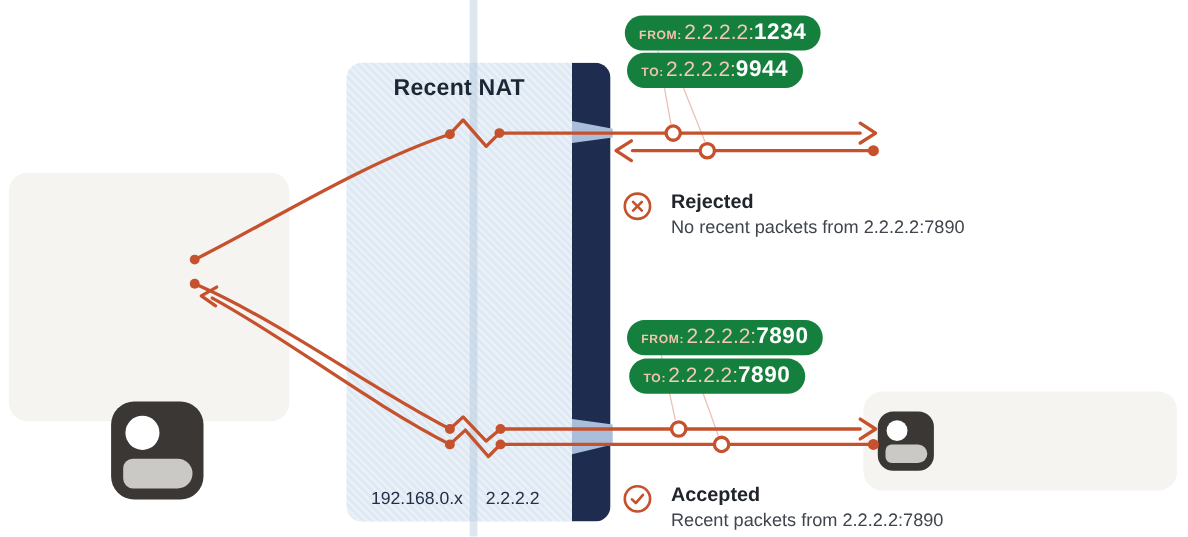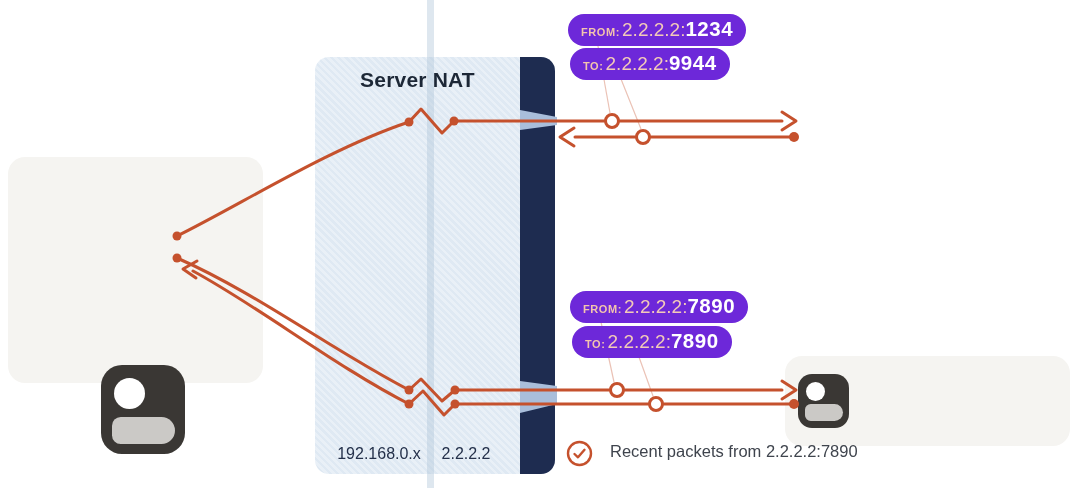--- a/index.html
+++ b/index.html
@@ -41,21 +41,21 @@
   .dev-icon.big{position:absolute;left:93px;top:208px;width:84px;height:89px;border-radius:21px;}
   .dev-icon.big .eye{left:13px;top:13px;width:31px;height:31px;}
   .dev-icon.big .pill{left:11px;bottom:10px;width:63px;height:27px;border-radius:9px 14px 14px 9px;}
   .dev-icon.small{width:51px;height:54px;border-radius:14px;}
   .dev-icon.small .eye{left:8px;top:8px;width:19px;height:19px;}
   .dev-icon.small .pill{left:7px;bottom:7px;width:38px;height:17px;border-radius:6px 9px 9px 6px;}
   
   .wires{position:absolute;left:0;top:0;pointer-events:none;}
   
   .badge{position:absolute;display:inline-flex;align-items:baseline;
-    background:#6d28d9;border-radius:16px;padding:3px 13px 5px;white-space:nowrap;}
+    background:#15803d;border-radius:16px;padding:3px 13px 5px;white-space:nowrap;}
   .badge .pfx{font-size:11px;font-weight:bold;color:#f3c4ad;letter-spacing:.6px;margin-right:2px;}
   .badge .bip{font-size:19px;color:#f3cab8;}
   .badge .bport{font-size:20.5px;color:#ffffff;font-weight:700;letter-spacing:.5px;}
   .badge.b1{left:568px;top:14px;}
   .badge.b2{left:570px;top:48px;}
   .badge.b3{left:570px;top:291px;}
   .badge.b4{left:572px;top:326px;}
   
   .status{position:absolute;display:flex;gap:17px;align-items:flex-start;}
   .status.s1{left:566px;top:173px;}
@@ -68,21 +68,21 @@
 <body>
 
 <div class="canvas">
 
   <div class="nat-box">
     <div class="nat-wall"></div>
   </div>
 
   <div class="vstripe"></div>
 
-  <div class="nat-title">Server NAT</div>
+  <div class="nat-title">Recent NAT</div>
   <div class="nat-label internal">192.168.0.x</div>
   <div class="nat-label external">2.2.2.2</div>
 
   <div class="node laptop">
     <div class="dev-icon big">
       <div class="eye"></div>
       <div class="pill"></div>
     </div>
 
   </div>
@@ -154,24 +154,35 @@
     <span class="pfx">FROM:</span>
       <span class="bip">2.2.2.2:</span>
       <span class="bport">7890</span>
   </div>
   <div class="badge b4">
     <span class="pfx">TO:</span>
       <span class="bip">2.2.2.2:</span>
       <span class="bport">7890</span>
   </div>
 
+  <div class="status s1">
+    <svg class="sicon" width="27" height="27" viewBox="0 0 27 27">
+      <circle cx="13.5" cy="13.5" r="11.5" fill="none" stroke="#c5512d" stroke-width="2.4"></circle>
+      <path d="M9.5 9.5 L17.5 17.5 M17.5 9.5 L9.5 17.5" stroke="#c5512d" stroke-width="2.4" stroke-linecap="round"></path>
+    </svg>
+    <div>
+      <div class="slabel">Rejected</div>
+      <div class="sdetail">No recent packets from 2.2.2.2:7890</div>
+    </div>
+  </div>
 
   <div class="status s2">
     <svg class="sicon" width="27" height="27" viewBox="0 0 27 27">
       <circle cx="13.5" cy="13.5" r="11.5" fill="none" stroke="#c5512d" stroke-width="2.4"></circle>
       <path d="M8.5 14 L12 17.3 L18.5 9.8" stroke="#c5512d" stroke-width="2.4" fill="none" stroke-linecap="round" stroke-linejoin="round"></path>
     </svg>
     <div>
+      <div class="slabel">Accepted</div>
       <div class="sdetail">Recent packets from 2.2.2.2:7890</div>
     </div>
   </div>
 
 </div>
 
 </body></html>

